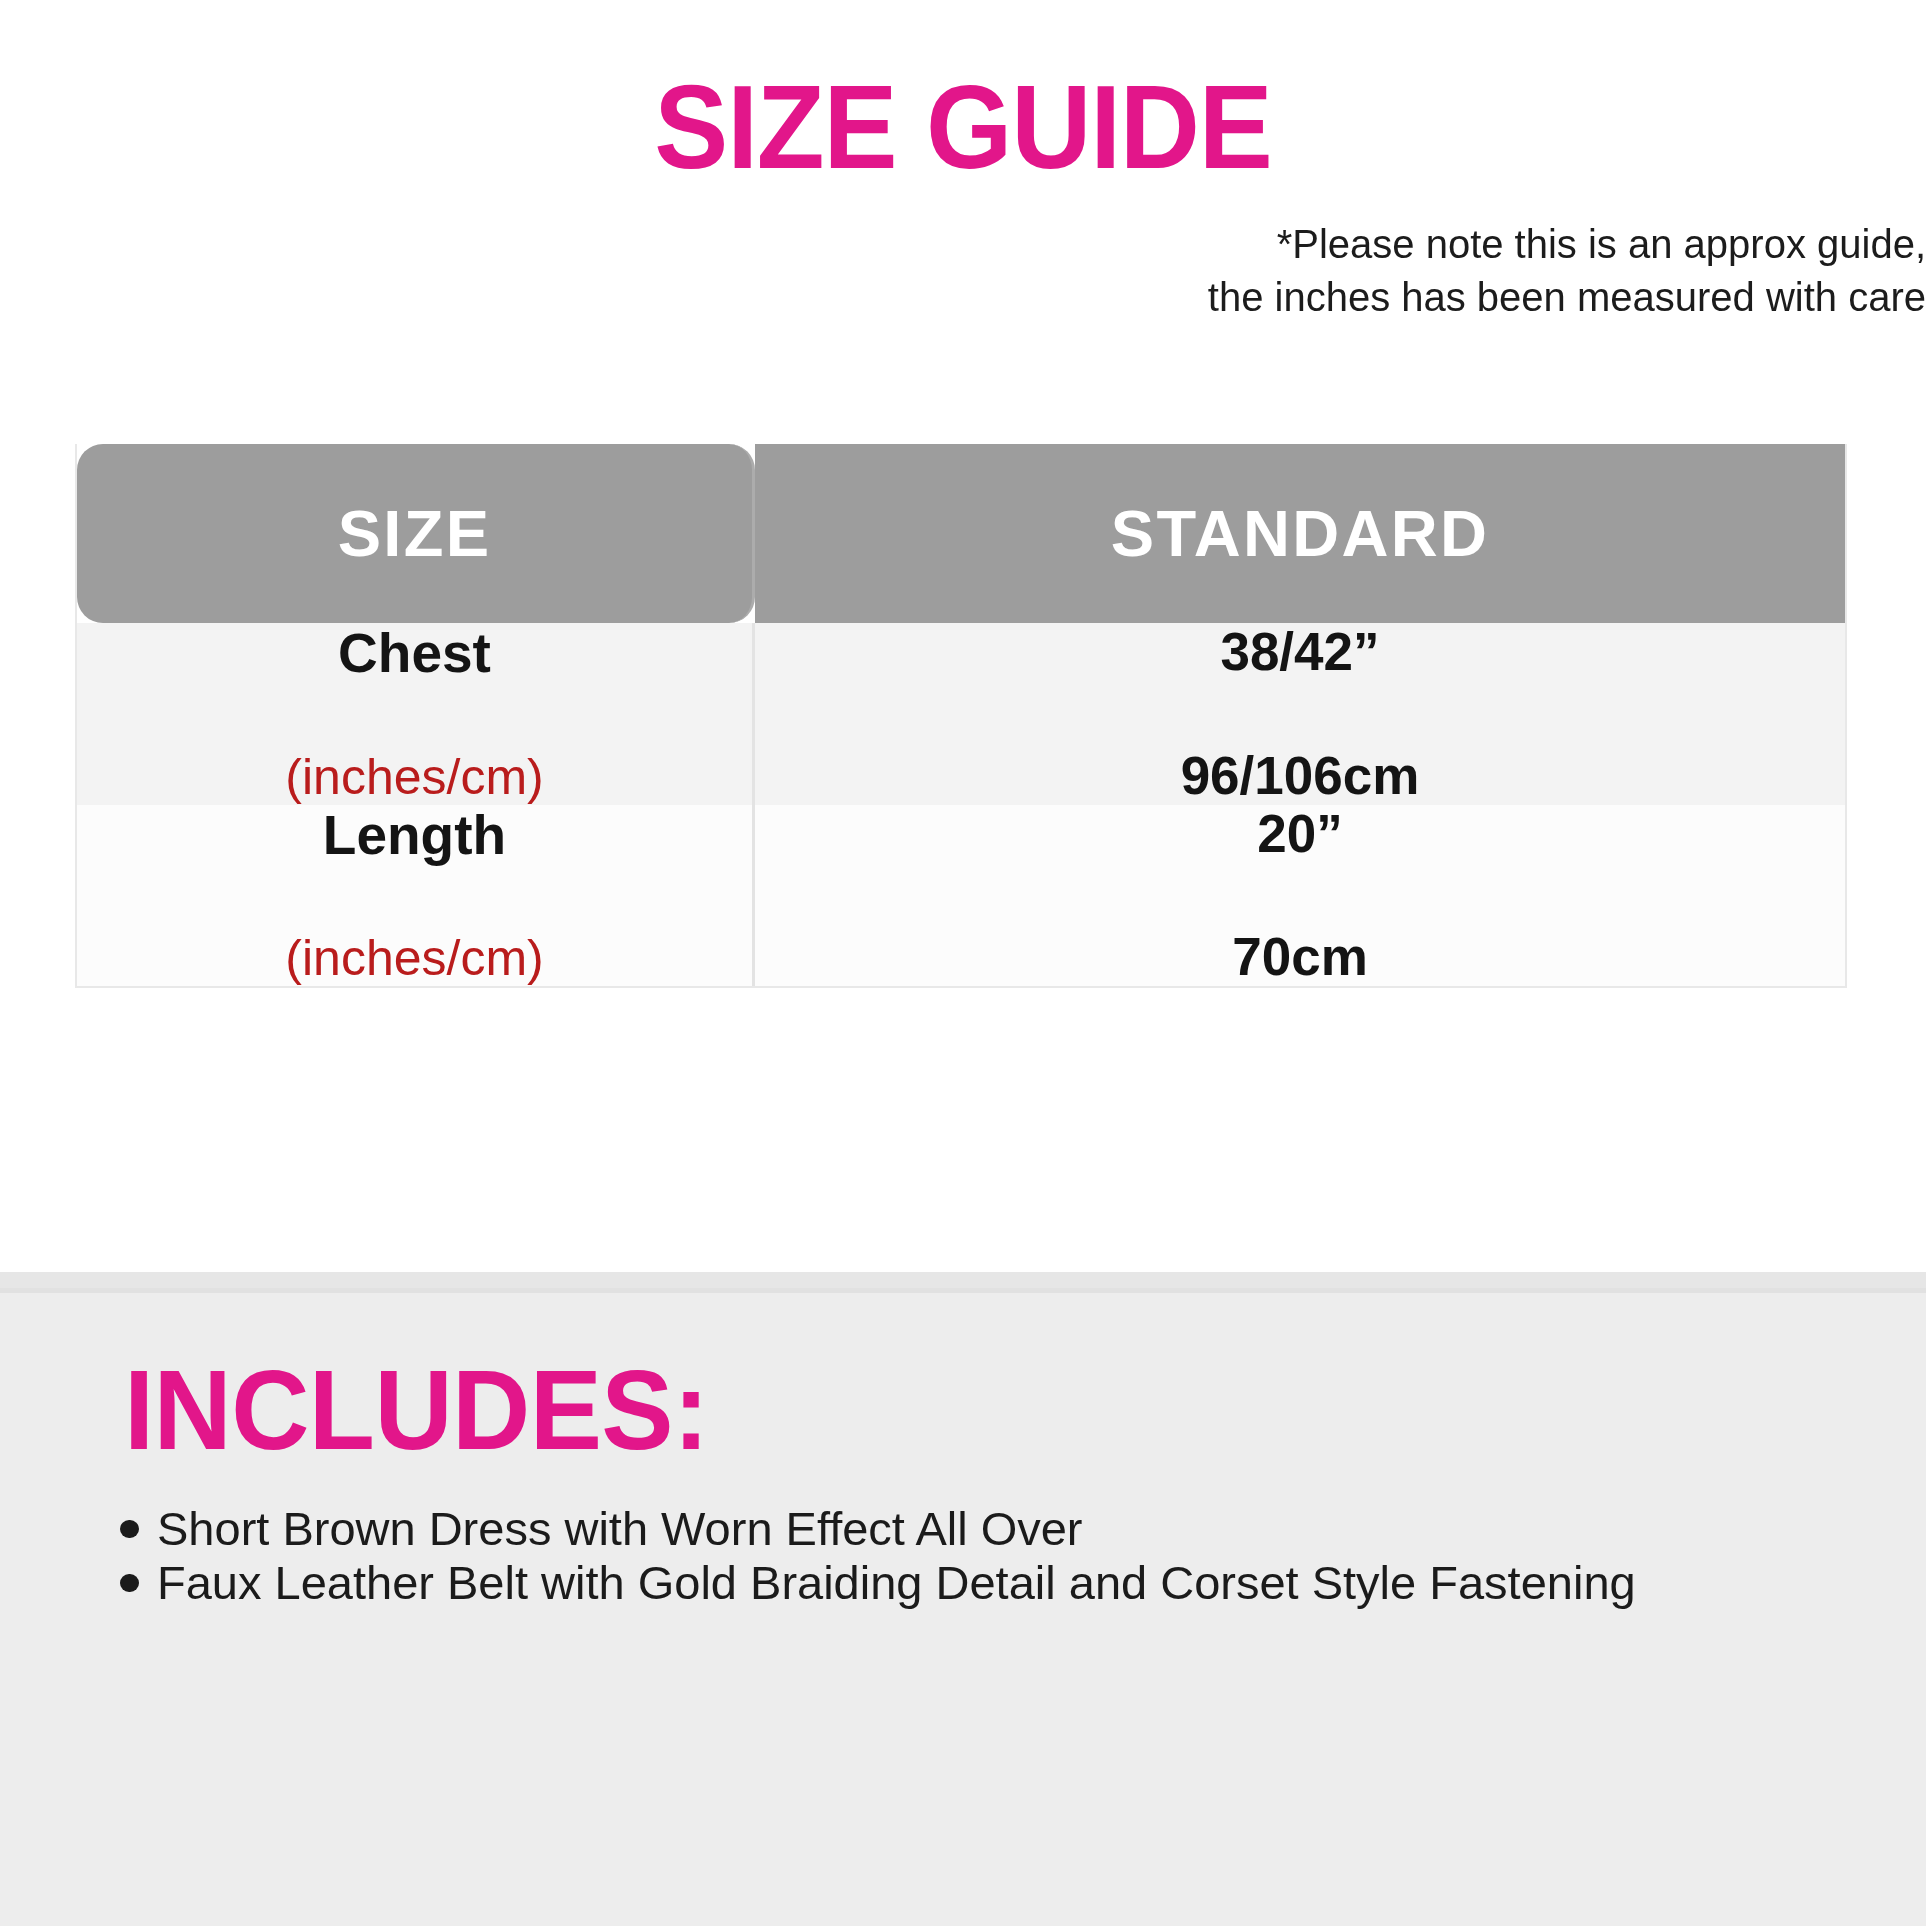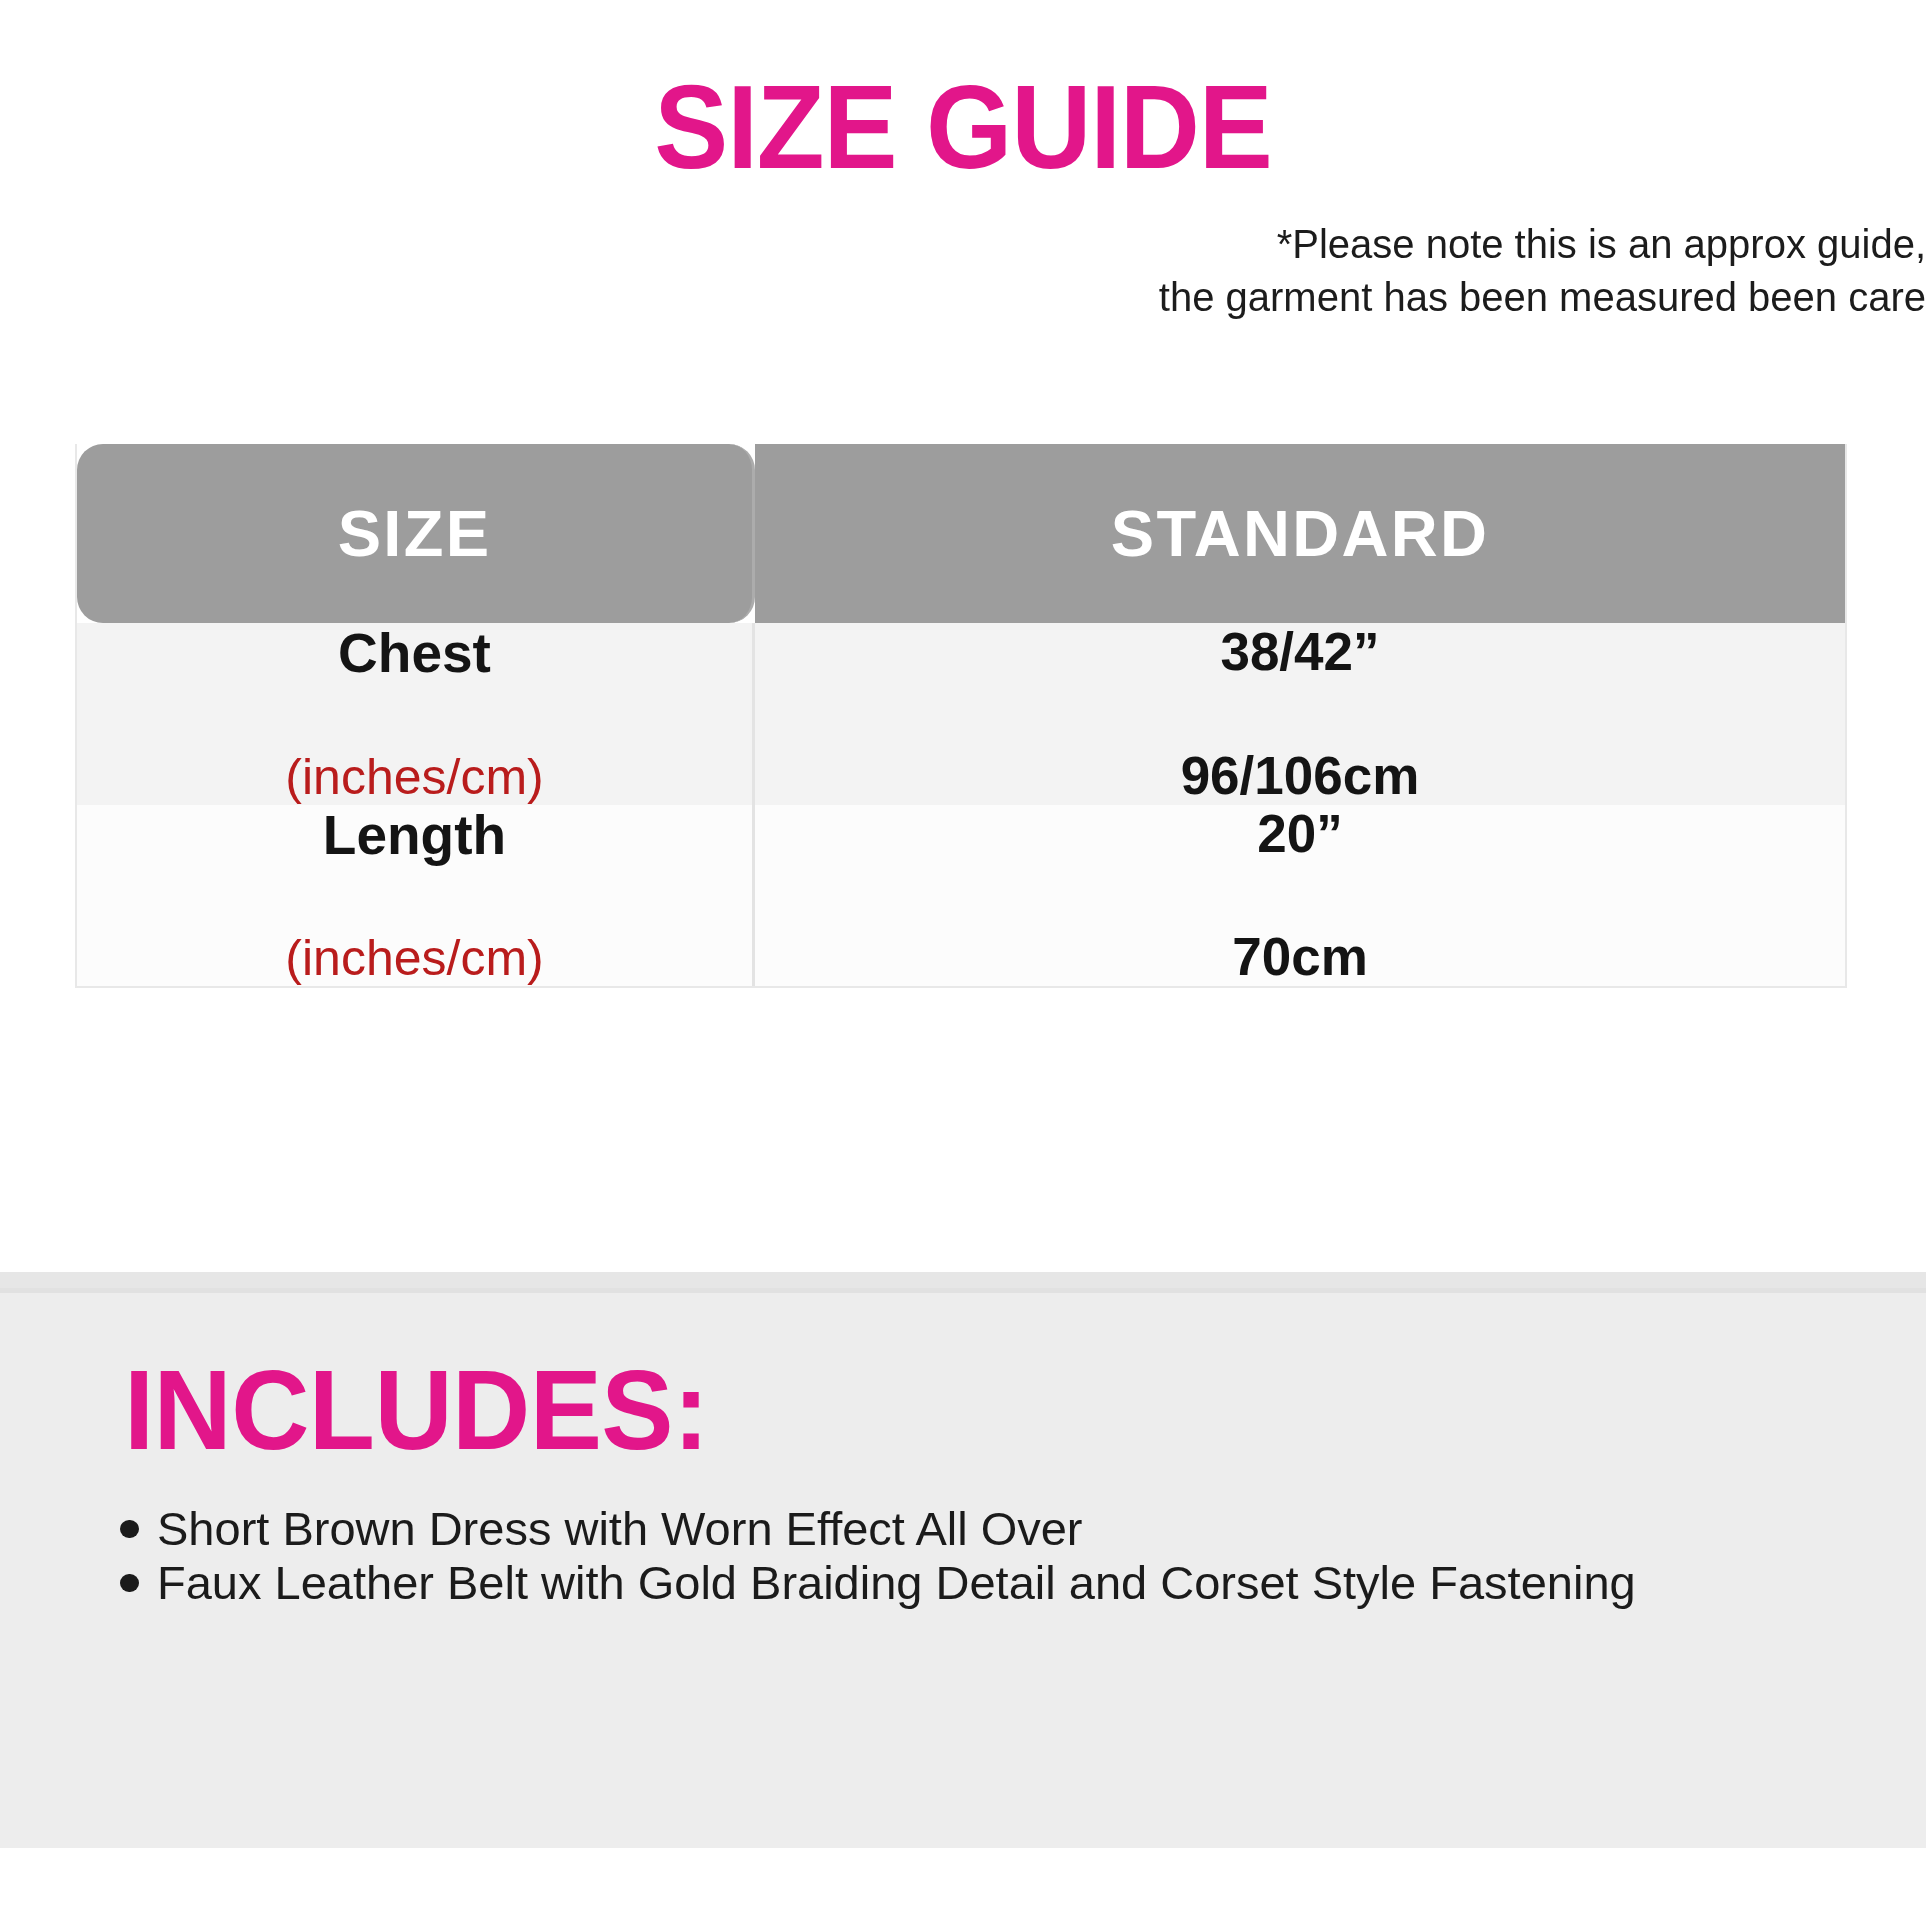--- a/index.html
+++ b/index.html
@@ -69,21 +69,21 @@
   .td.col-first{border-right:3.5px solid var(--body-divider,#E3E3E3);}
   .row-1{background:var(--row1-bg,#F3F3F3);}
   .row-2{background:var(--row2-bg,#FCFCFC);}
   .measure-label{font-size:55px;font-weight:700;color:#141414;line-height:1.1;}
   .measure-sublabel{font-size:50px;font-weight:400;color:#b91c1c;line-height:1.1;margin-top:3px;}
   .value-line{font-size:53px;font-weight:700;color:#141414;line-height:1.1;}
   .value-line + .value-line{margin-top:24px;}
 
   
   .bottom-section{
-    position:absolute;left:0;top:1272px;width:100%;height:576px;
+    position:absolute;left:0;top:1272px;width:100%;height:654px;
     background:var(--bottom-bg,#EDEDED);
   }
   .divider-band{position:absolute;left:0;top:0;width:100%;height:16px;background:var(--bottom-band,#E6E6E6);}
   .divider-line{position:absolute;left:0;top:16px;width:100%;height:4.6px;background:var(--bottom-line,#E1E1E1);}
 
   .includes-heading{
     position:absolute;left:124px;top:81px;margin:0;
     font-size:114px;line-height:1;font-weight:800;letter-spacing:-0.6px;
     color:var(--accent-pink,#E2168A);
     transform:scaleX(0.95);transform-origin:left top;
@@ -107,21 +107,21 @@
 <body>
 
 <div class="canvas">
 
   <section class="top-section">
 
     <h1 class="page-title">SIZE GUIDE</h1>
 
     <p class="size-note">
       <span>*Please note this is an approx guide,</span>
-      <span>the garment has been measured been care</span>
+      <span>the inches has been measured with care</span>
     </p>
 
     <div class="size-table">
 
       <div class="th col-first">SIZE</div>
       <div class="th">STANDARD</div>
 
       <div class="td col-first row-1">
         <div class="measure-label">Chest</div>
         <div class="measure-sublabel">(inches/cm)</div>

